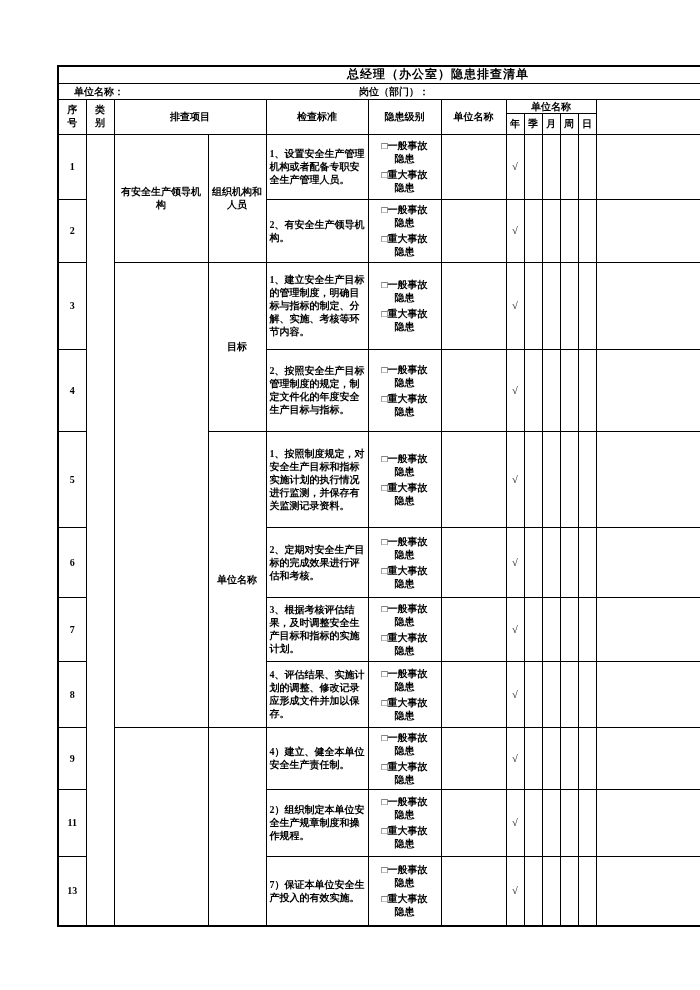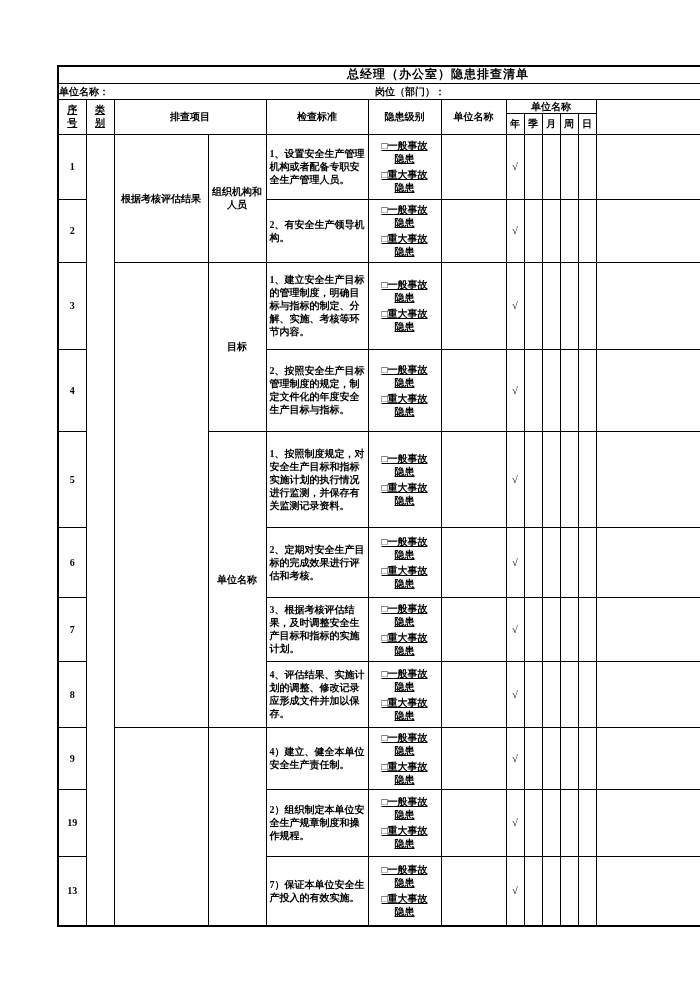--- a/index.html
+++ b/index.html
@@ -34,33 +34,32 @@
     font-size: 12px;
     letter-spacing: 1px;
     text-align: center;
   }
   td.info-cell {
     position: relative;
     text-align: left;
     height: 15px;
   }
   td.info-cell span { position: absolute; top: 1px; white-space: nowrap; }
-  .info-unit { left: 0; }
-  .info-post { left: 316px; }
+  .info-unit { left: 15px; }
+  .info-post { left: 300px; }
   .info-date { left: 540px; margin-top: 17px; }
   .vstack {
     display: inline-block;
     width: 1em;
     word-break: break-all;
     line-height: 1.25;
-    text-decoration: underline;
   }
   td.std-cell { text-align: left; padding: 2px 3px; }
   td.lvl-cell { padding: 0 2px; }
-  td.lvl-cell div { margin: 3px 6px; text-decoration: underline; }
+  td.lvl-cell div { margin: 3px 6px; }
   td.mark-cell { font-size: 10px; }
 </style>
 </head>
 <body>
 
 <table class="sheet">
   <colgroup>
     <col style="width:28px">
       <col style="width:28px">
       <col style="width:94px">
@@ -103,21 +102,21 @@
     <td>年</td>
     <td>季</td>
     <td>月</td>
     <td>周</td>
     <td>日</td>
   </tr>
 
   <tr style="height:65px">
     <td>1</td>
     <td rowspan="11"></td>
-    <td rowspan="2">根据考核评估结果</td>
+    <td rowspan="2">有安全生产领导机构</td>
     <td rowspan="2">组织机构和人员</td>
     <td class="std-cell">1、设置安全生产管理机构或者配备专职安全生产管理人员。</td>
     <td class="lvl-cell">
       <div>□一般事故隐患</div>
       <div>□重大事故隐患</div>
     </td>
     <td></td>
     <td class="mark-cell">√</td>
     <td></td>
     <td></td>
@@ -253,21 +252,21 @@
     <td></td>
     <td class="mark-cell">√</td>
     <td></td>
     <td></td>
     <td></td>
     <td></td>
     <td></td>
   </tr>
 
   <tr style="height:67px">
-    <td>19</td>
+    <td>11</td>
     <td class="std-cell">2）组织制定本单位安全生产规章制度和操作规程。</td>
     <td class="lvl-cell">
       <div>□一般事故隐患</div>
       <div>□重大事故隐患</div>
     </td>
     <td></td>
     <td class="mark-cell">√</td>
     <td></td>
     <td></td>
     <td></td>

